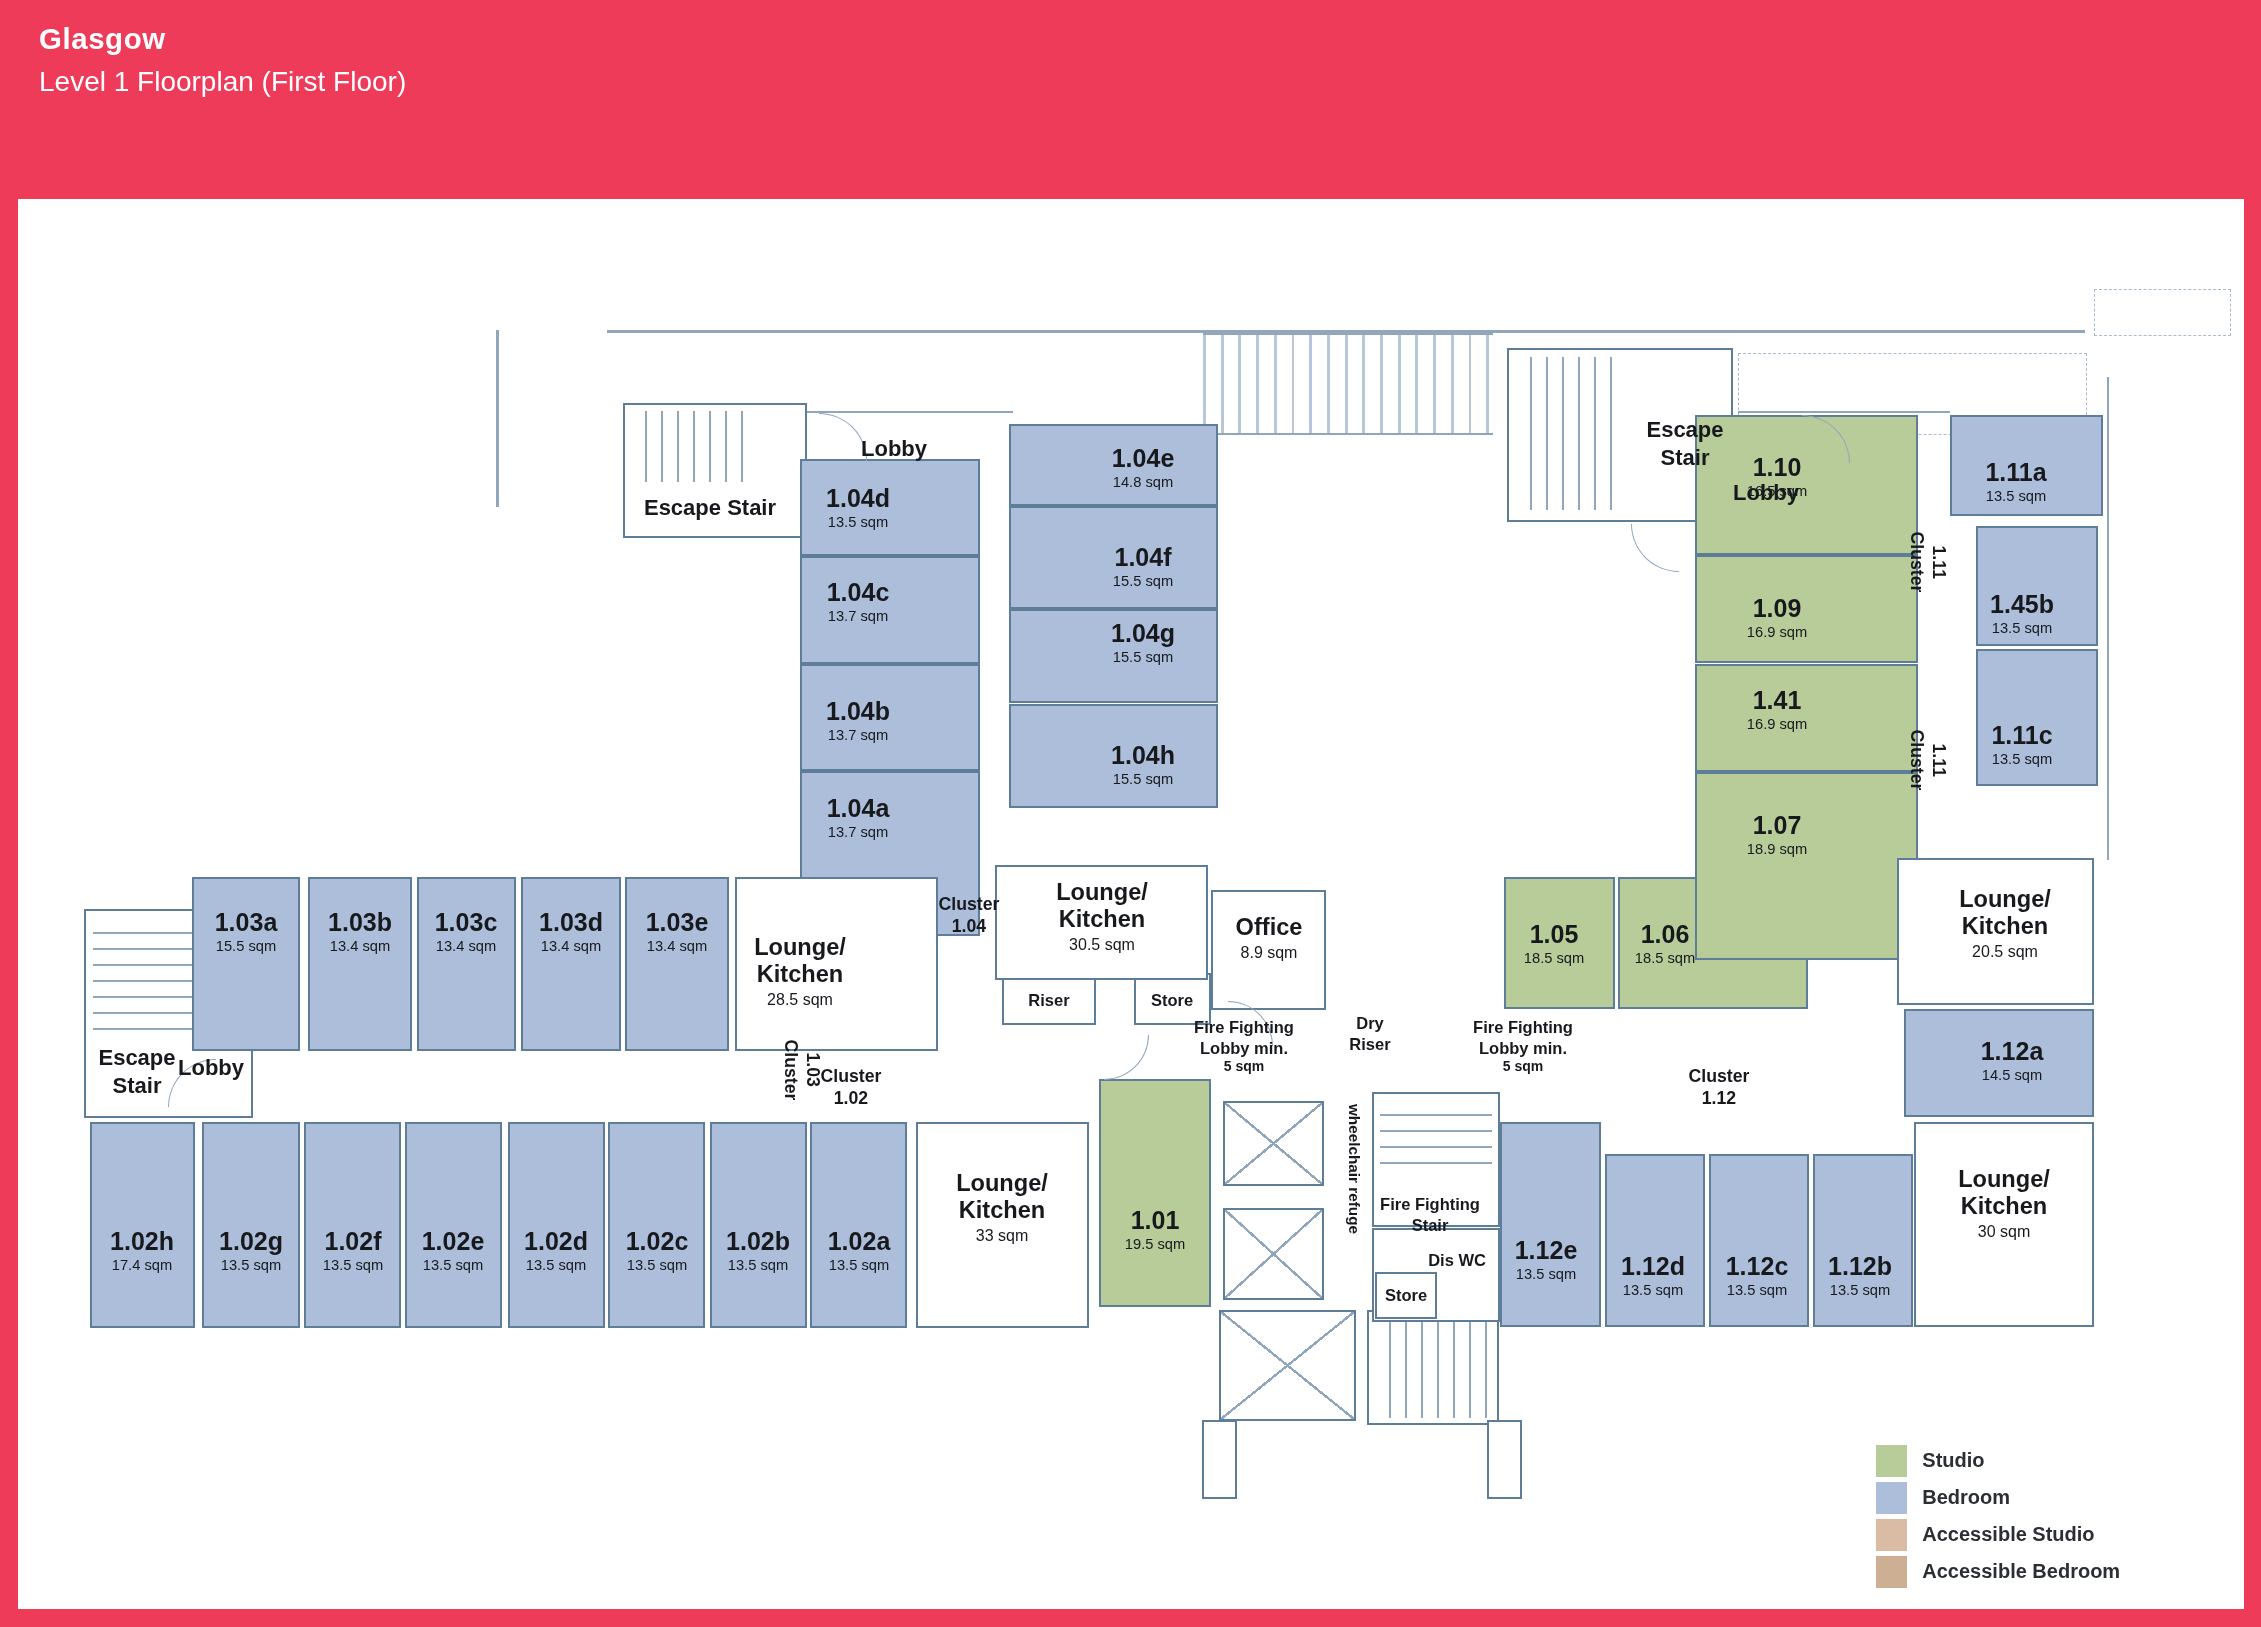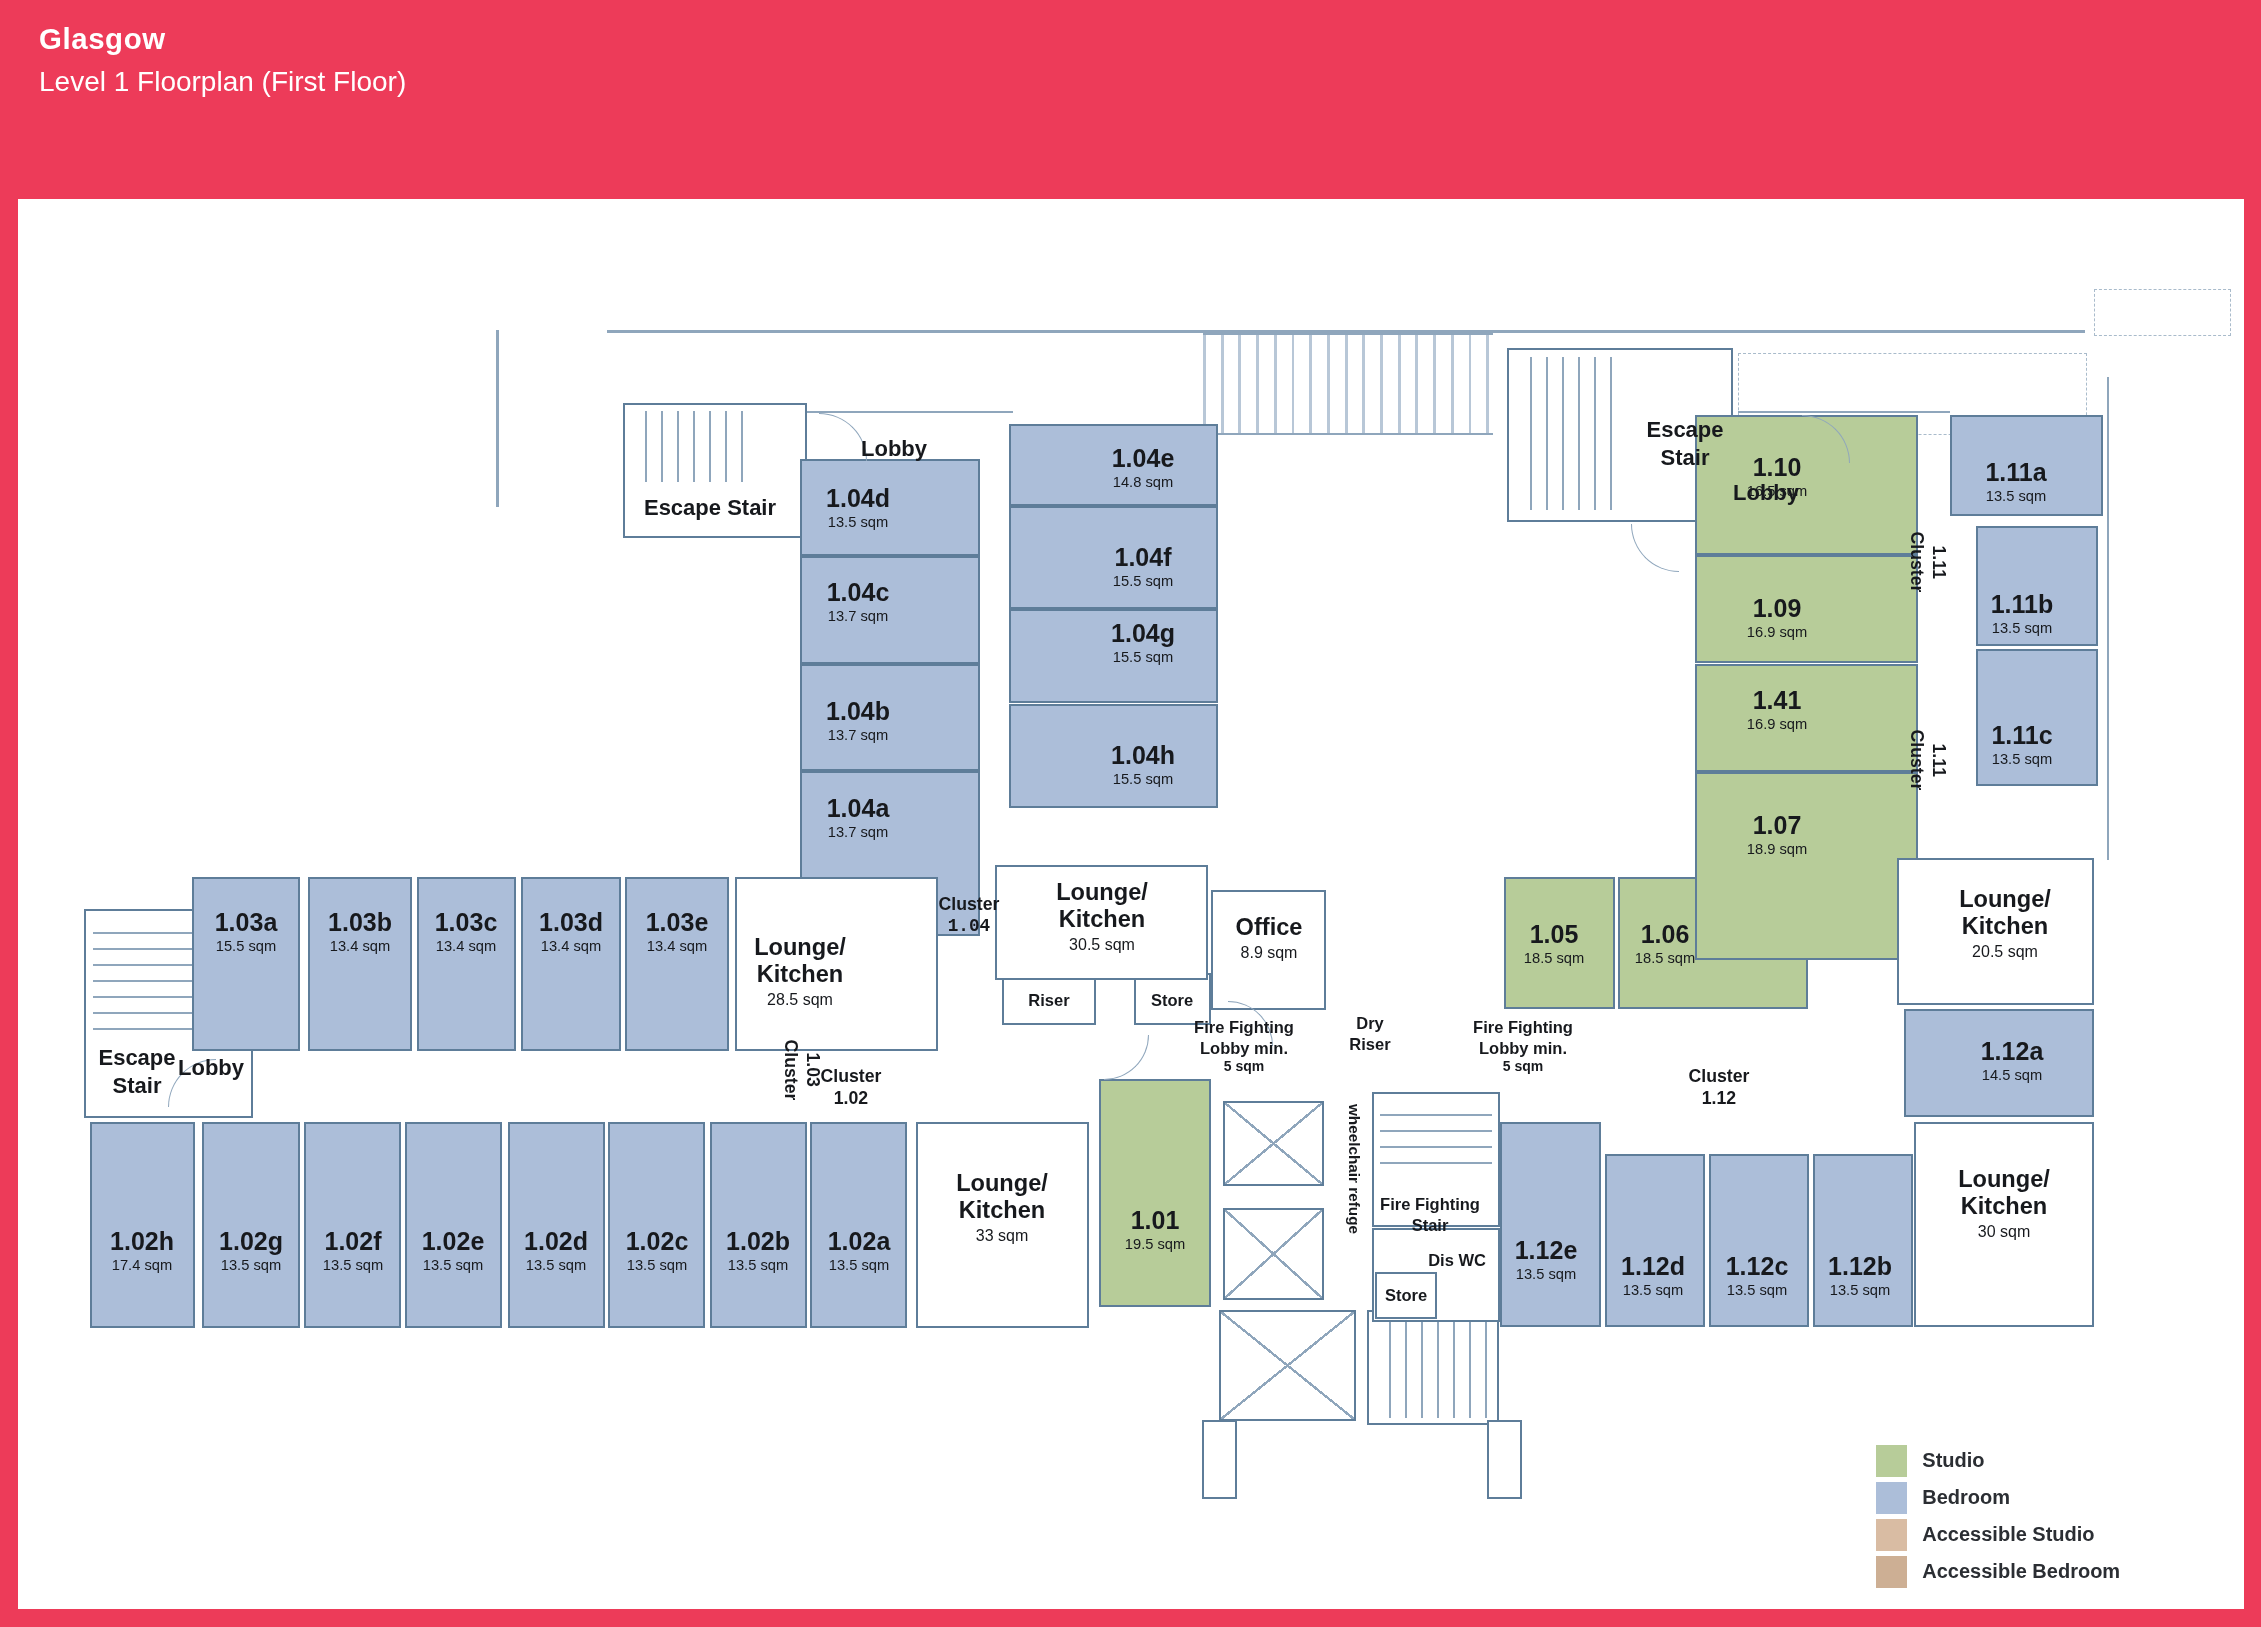--- a/index.html
+++ b/index.html
@@ -252,21 +252,21 @@
         <span class="nm">1.10</span>
         <span class="ar">16.5 sqm</span>
       </div>
       <div class="room bedroom" style="left: 1950px; top: 415px; width: 153px; height: 101px;"></div>
       <div class="rlabel" style="left: 2016px; top: 481px;">
         <span class="nm">1.11a</span>
         <span class="ar">13.5 sqm</span>
       </div>
       <div class="room bedroom" style="left: 1976px; top: 526px; width: 122px; height: 120px;"></div>
       <div class="rlabel" style="left: 2022px; top: 613px;">
-        <span class="nm">1.11b</span>
+        <span class="nm">1.45b</span>
         <span class="ar">13.5 sqm</span>
       </div>
       <div class="room bedroom" style="left: 1976px; top: 649px; width: 122px; height: 137px;"></div>
       <div class="rlabel" style="left: 2022px; top: 744px;">
         <span class="nm">1.11c</span>
         <span class="ar">13.5 sqm</span>
       </div>
       <div class="room bedroom" style="left: 1904px; top: 1009px; width: 190px; height: 108px;"></div>
       <div class="rlabel" style="left: 2012px; top: 1060px;">
         <span class="nm">1.12a</span>
@@ -356,21 +356,21 @@
       <div class="lbl md" style="left: 851px; top: 1087px;">
         <span style="display: block;">Cluster</span>
         <span style="display: block;">1.02</span>
       </div>
       <div class="lbl md vert" style="left: 802px; top: 1070px;">
         <span style="display: block;">Cluster</span>
         <span style="display: block;">1.03</span>
       </div>
       <div class="lbl md" style="left: 969px; top: 915px;">
         <span style="display: block;">Cluster</span>
-        <span style="display: block; font-family: Liberation Mono, monospace;">1.04</span>
+        <span style="display: block;">1.04</span>
       </div>
       <div class="lbl md vert" style="left: 1928px; top: 562px;">
         <span style="display: block;">Cluster</span>
         <span style="display: block;">1.11</span>
       </div>
       <div class="lbl md vert" style="left: 1928px; top: 760px;">
         <span style="display: block;">Cluster</span>
         <span style="display: block;">1.11</span>
       </div>
       <div class="lbl md" style="left: 1719px; top: 1087px;">

